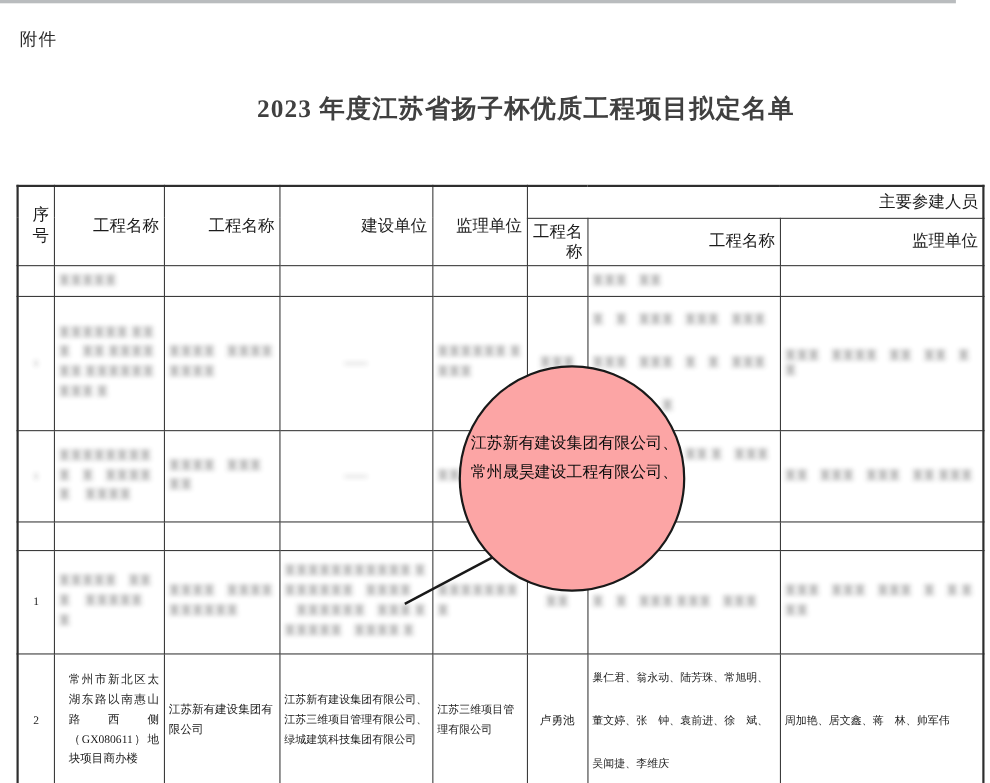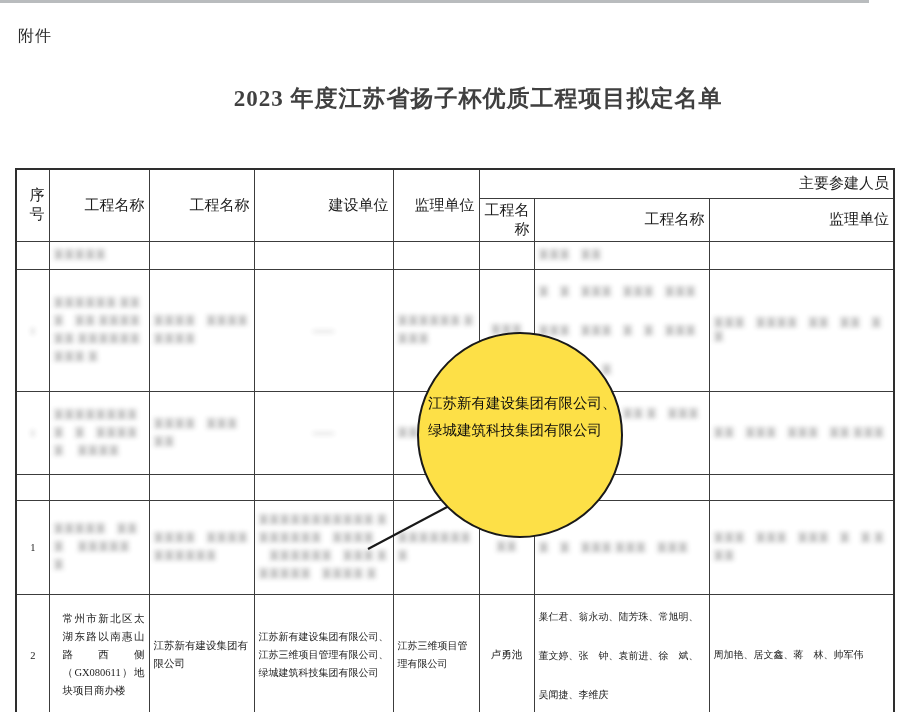--- a/index.html
+++ b/index.html
@@ -27,21 +27,21 @@
   .lh18 { line-height:18px; }
   .lh27 { line-height:39px; }
   .fs10 { font-size:10px; }
 
   .blur   { filter:blur(2.4px); opacity:.72; color:#2f2f2f; }
   .blur-lt{ filter:blur(1.1px); opacity:.85; color:#2f2f2f; }
 
   
   .leader-svg { position:absolute; left:0; top:0; width:900px; height:712px; z-index:4; pointer-events:none; }
   .magnifier { position:absolute; left:417px; top:332px; width:206px; height:206px;
-               background:#fde047; border:2px solid #191919; border-radius:50%; z-index:5; }
+               background:#fca5a5; border:2px solid #191919; border-radius:50%; z-index:5; }
   .mag-text { padding:56px 7px 0 9px; font-size:14.5px; line-height:27px; color:#0d0d0d;
               font-family:"Liberation Sans","DejaVu Sans",sans-serif; font-weight:500;
               text-align:left; white-space:nowrap; }
 </style>
 </head>
 <body>
 
 <div class="topbar"></div>
 
 <div class="attachment">附件</div>
@@ -156,15 +156,15 @@
     </table>
 </div>
 
 <svg class="leader-svg" viewBox="0 0 900 712">
   <line x1="449" y1="506" x2="368" y2="549" stroke="#191919" stroke-width="2.2"></line>
 </svg>
 
 <div class="magnifier">
   <div class="mag-text">
     <div>江苏新有建设集团有限公司、</div>
-    <div>绿城建筑科技集团有限公司</div>
+    <div>常州晟昊建设工程有限公司、</div>
   </div>
 </div>
 
 </body></html>

